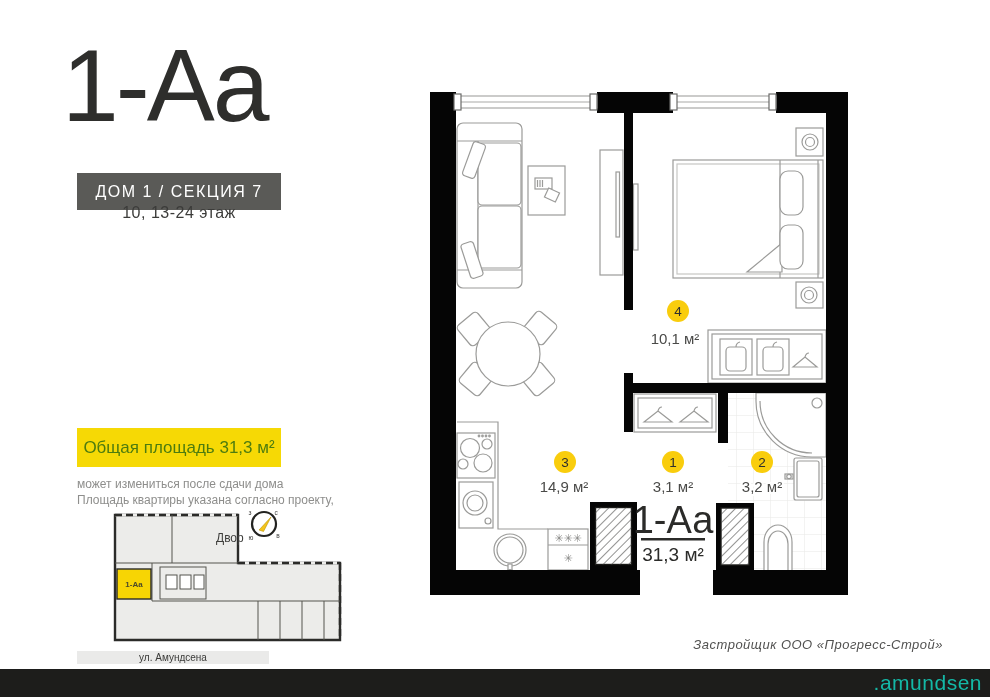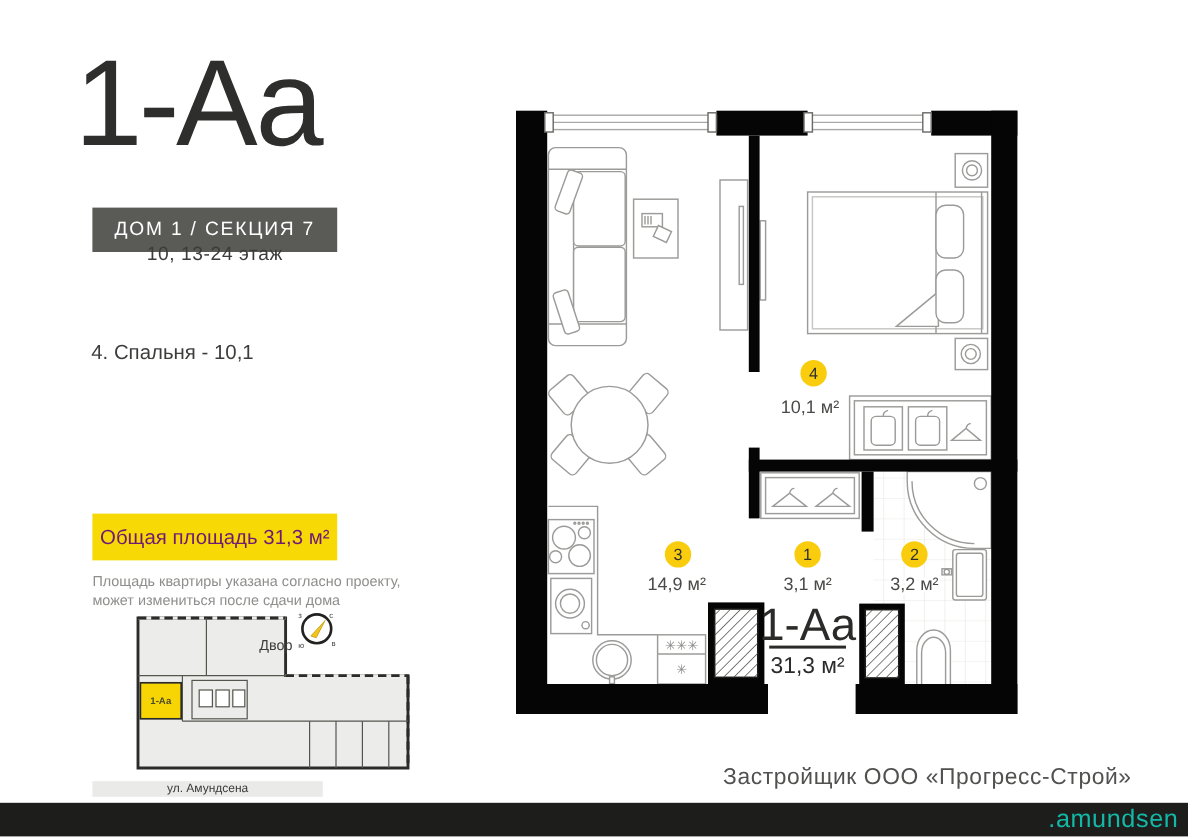--- a/index.html
+++ b/index.html
@@ -21,32 +21,32 @@
   .floors{
     left:77px;top:204px;width:204px;text-align:center;
     font-size:16px;color:#3c3c3a;letter-spacing:0.5px;
   }
   .legend{
     left:76px;top:283px;font-size:17px;line-height:22px;color:#3d3d3b;font-weight:500;
   }
   .total-box{
     left:77px;top:428px;width:204px;height:39px;background:#f6d905;
     display:flex;align-items:center;justify-content:center;
-    font-size:17px;color:#701a75;font-weight:500;
+    font-size:17px;color:#4d7c0f;font-weight:500;
   }
   .disclaimer{
     left:77px;top:476px;font-size:12px;line-height:16px;color:#8e8e8c;
   }
   .street-bar{
     left:77px;top:651px;width:192px;height:13px;background:#eaeae9;
     font-size:10px;line-height:13px;text-align:center;color:#3a3a38;
   }
   
   .developer{
-    right:47px;top:637px;font-size:19px;color:#515150;letter-spacing:0.5px;
+    right:47px;top:637px;font-size:13px;color:#515150;letter-spacing:0.5px;font-style:italic;
   }
   .footer-bar{
     left:0;top:669px;width:990px;height:28px;background:#1d1d1b;
     display:flex;align-items:center;justify-content:flex-end;
   }
   .brand{
     color:#14b8a6;font-size:21px;font-weight:normal;padding-right:8px;letter-spacing:0.5px;
   }
   
   svg text{font-family:"Liberation Sans","DejaVu Sans",sans-serif;}
@@ -65,30 +65,29 @@
 
 <div class="abs big-title">1-Аа</div>
 
 <div class="abs badge-box">
   <span>ДОМ 1 / СЕКЦИЯ 7</span>
 </div>
 
 <div class="abs floors">10, 13-24 этаж</div>
 
 <div class="abs legend">
-  <div>4. Спальня - 10,1</div>
 </div>
 
 <div class="abs total-box">
   <span>Общая площадь 31,3 м²</span>
 </div>
 
 <div class="abs disclaimer">
+  <div>может измениться после сдачи дома</div>
   <div>Площадь квартиры указана согласно проекту,</div>
-  <div>может измениться после сдачи дома</div>
 </div>
 
 <svg class="abs" style="left:108px;top:505px;" width="245" height="143" viewBox="0 0 245 143">
 
   <path d="M7,10 H130 V58 H232 V135 H7 Z" fill="#ececea" stroke="#2b2b29" stroke-width="2.4"></path>
   <path d="M7,10 H130 M130,58 H232" fill="none" stroke="#ececea" stroke-width="2.4"></path>
   <path d="M7,10 H130 M130,58 H232 M232,58 V135" fill="none" stroke="#2b2b29" stroke-width="2.4" stroke-dasharray="7 4"></path>
 
   <g stroke="#55554f" stroke-width="1" fill="none">
     <line x1="64" y1="10" x2="64" y2="58"></line>

